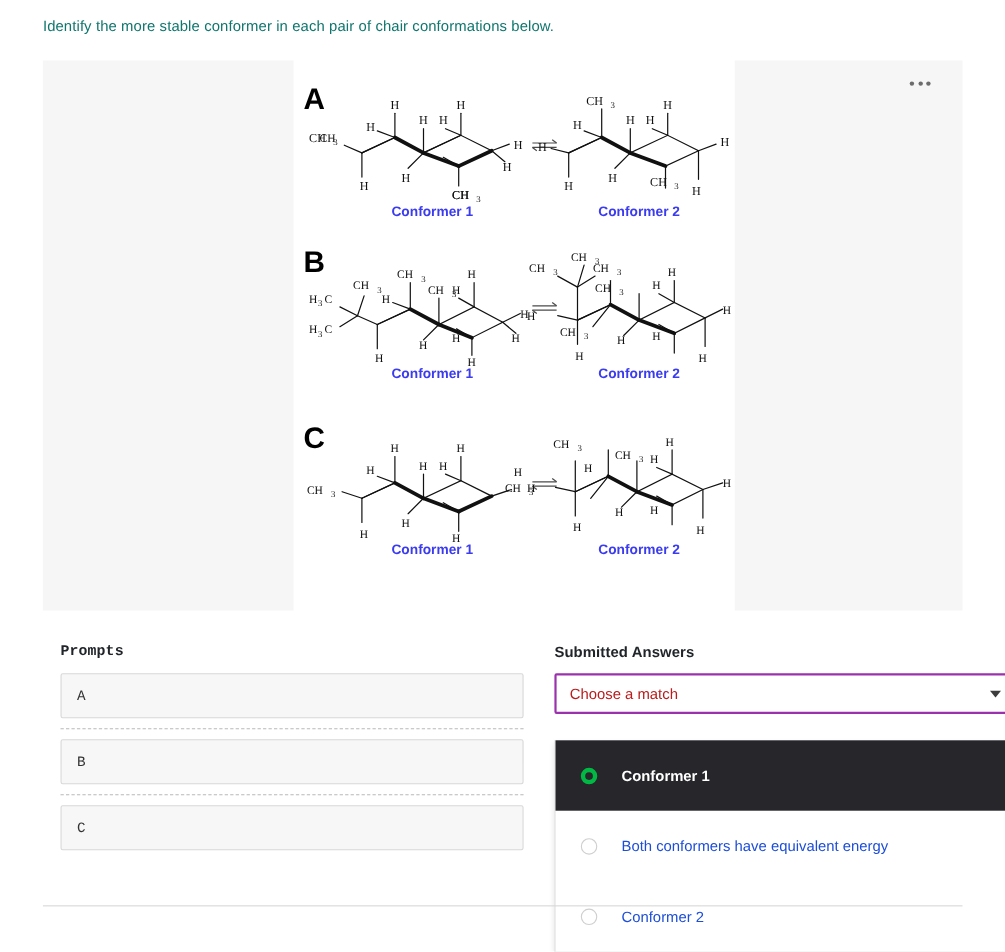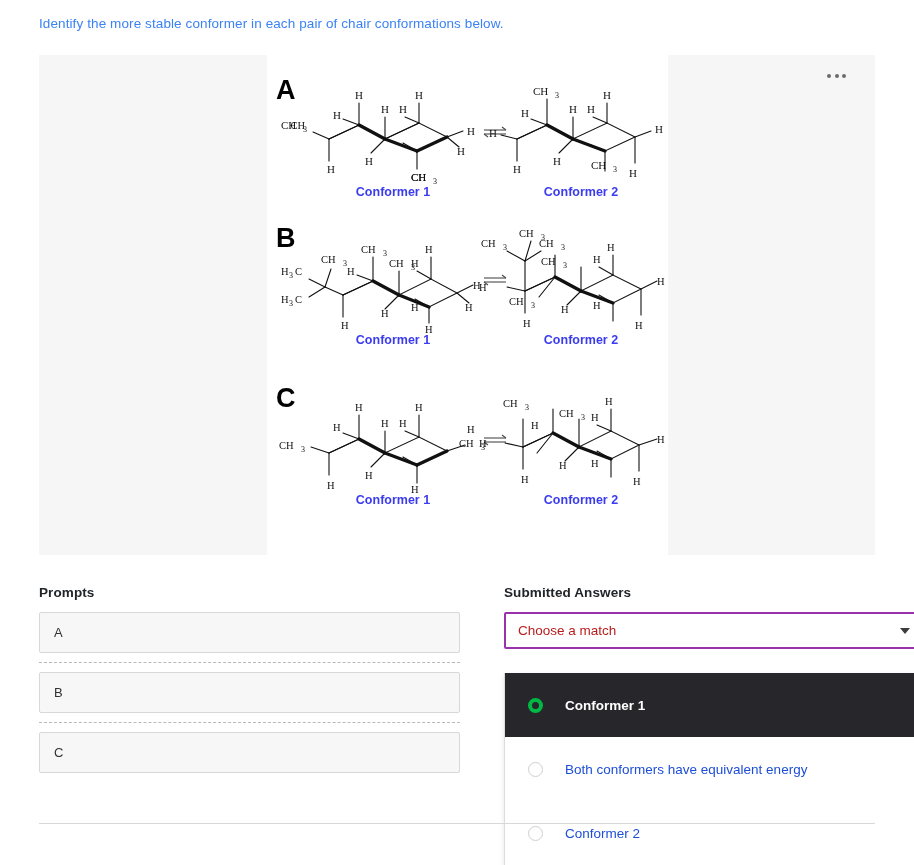--- a/index.html
+++ b/index.html
@@ -16,21 +16,21 @@
     color: #212529;
   }
 
   
   .question-text {
     position: absolute;
     left: 39px;
     top: 15px;
     font-size: 13.5px;
     line-height: 18px;
-    color: #3b82f6;
+    color: #0f766e;
     letter-spacing: 0.1px;
   }
 
   
   .figure-region {
     position: absolute;
     left: 39px;
     top: 55px;
     width: 836px;
     height: 500px;
@@ -124,23 +124,24 @@
 
   
   .match-area {
     position: absolute;
     left: 0;
     top: 585px;
     width: 914px;
   }
   .col-prompts {
     position: absolute;
-    left: 39px;
+    left: 55px;
     top: 0;
     width: 421px;
+    font-family: Liberation Mono, monospace;
   }
   .col-answers {
     position: absolute;
     left: 504px;
     top: 0;
     width: 421px;
   }
   .col-heading {
     font-size: 13.5px;
     font-weight: bold;

